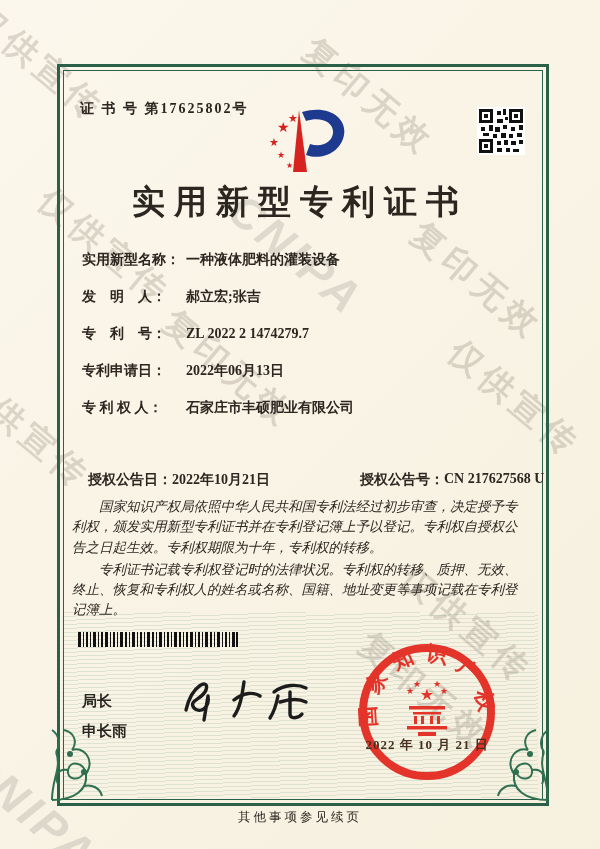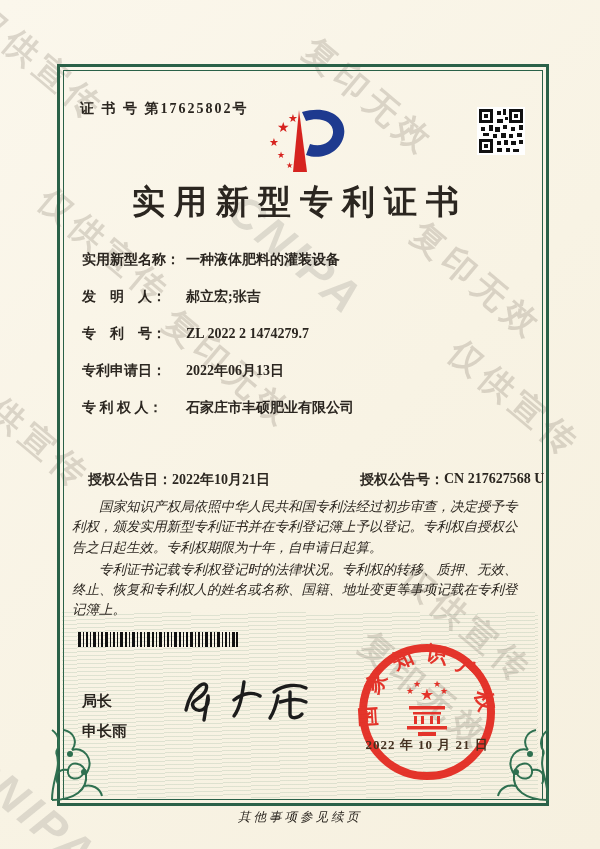--- a/index.html
+++ b/index.html
@@ -47,21 +47,21 @@
   .barcode{position:absolute;left:78px;top:632px;z-index:4;}
   .director{position:absolute;left:82px;top:686px;z-index:4;font-size:15px;
       font-weight:bold;font-family:"Liberation Sans",sans-serif;line-height:2.0;}
   .signature{position:absolute;left:178px;top:672px;z-index:5;}
   .seal{position:absolute;left:357px;top:642px;z-index:5;opacity:.92;}
   .seal-date{position:absolute;left:357px;top:736px;width:140px;text-align:center;
       font-size:13px;font-weight:bold;color:#43301f;letter-spacing:1px;z-index:6;}
   .page-footer{position:absolute;left:0;top:771px;width:600px;text-align:center;
       font-size:11.5px;z-index:4;}
   .cont-note{position:absolute;left:0;top:809px;width:600px;text-align:center;
-      font-size:12.5px;letter-spacing:3px;font-style:italic;z-index:4;}
+      font-size:12.5px;letter-spacing:3px;z-index:4;}
 </style>
 </head>
 <body>
 
 <div class="page">
 
   <span class="wm" style="left:-8px;top:-6px;">仅供宣传</span>
   <span class="wm" style="left:322px;top:28px;">复印无效</span>
   <span class="wm" style="left:58px;top:178px;">仅供宣传</span>
   <span class="wm en" style="left:252px;top:182px;">CNIPA</span>
@@ -180,21 +180,21 @@
       <span>授权公告日：</span>
       <span>2022年10月21日</span>
     </span>
     <span class="grant-pair second">
       <span>授权公告号：</span>
       <span>CN 217627568 U</span>
     </span>
   </div>
 
   <div class="paras">
-    <p>国家知识产权局依照中华人民共和国专利法经过初步审查，决定授予专利权，颁发实用新型专利证书并在专利登记簿上予以登记。专利权自授权公告之日起生效。专利权期限为十年，自申请日起算。</p>
+    <p>国家知识产权局依照中华人民共和国专利法经过初步审查，决定授予专利权，颁发实用新型专利证书并在专利登记簿上予以登记。专利权自授权公告之日起生效。专利权期限为十年，专利权的转移。</p>
     <p>专利证书记载专利权登记时的法律状况。专利权的转移、质押、无效、终止、恢复和专利权人的姓名或名称、国籍、地址变更等事项记载在专利登记簿上。</p>
   </div>
 
   <svg class="barcode" width="160" height="15" viewBox="0 0 160 15">
     <g fill="#111111">
       <rect x="0" width="3" height="15"></rect>
         <rect x="5" width="1" height="15"></rect>
         <rect x="8" width="2" height="15"></rect>
       <rect x="12" width="1" height="15"></rect>
         <rect x="15" width="3" height="15"></rect>

